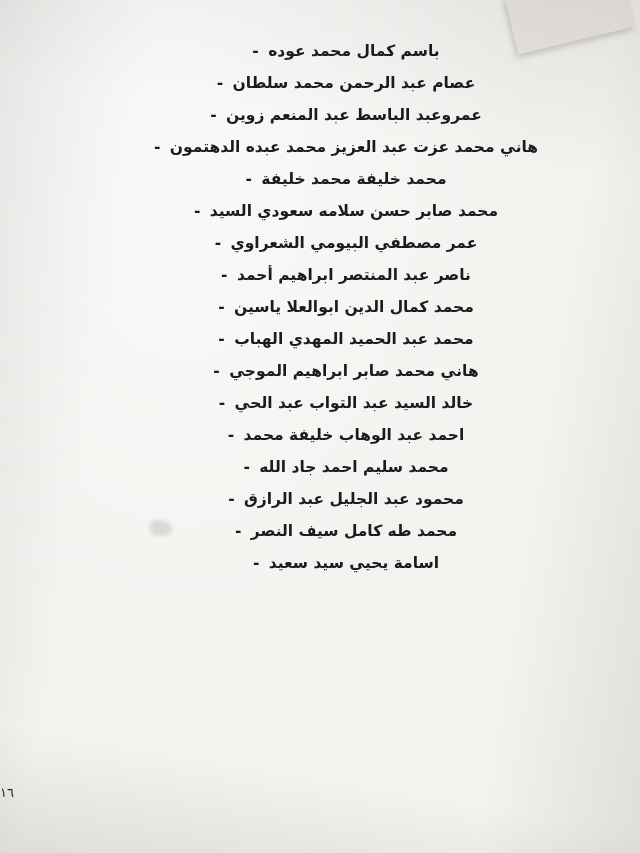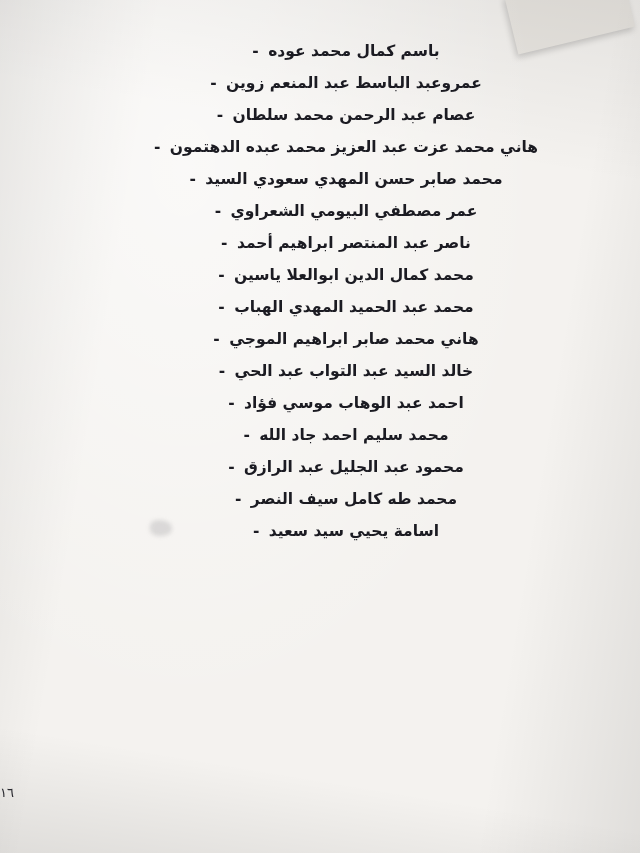--- a/index.html
+++ b/index.html
@@ -129,31 +129,32 @@
   <div class="sheet">
     <div class="corner-fold2"></div>
     <div class="corner-fold"></div>
   </div>
 
   <div class="smudge"></div>
 
   <div class="content">
     <ul class="list">
       <li><span>باسم كمال محمد عوده</span> <span class="dash">-</span></li>
+      <li><span>عصام عبد الرحمن محمد سلطان</span> <span class="dash">-</span></li>
       <li><span>عمروعبد الباسط عبد المنعم زوين</span> <span class="dash">-</span></li>
-      <li><span>عصام عبد الرحمن محمد سلطان</span> <span class="dash">-</span></li>
       <li><span>هاني محمد عزت عبد العزيز محمد عبده الدهتمون</span> <span class="dash">-</span></li>
-      <li><span>محمد صابر حسن المهدي سعودي السيد</span> <span class="dash">-</span></li>
+      <li><span>محمد خليفة محمد خليفة</span> <span class="dash">-</span></li>
+      <li><span>محمد صابر حسن سلامه سعودي السيد</span> <span class="dash">-</span></li>
       <li><span>عمر مصطفي البيومي الشعراوي</span> <span class="dash">-</span></li>
       <li><span>ناصر عبد المنتصر ابراهيم أحمد</span> <span class="dash">-</span></li>
       <li><span>محمد كمال الدين ابوالعلا ياسين</span> <span class="dash">-</span></li>
       <li><span>محمد عبد الحميد المهدي الهباب</span> <span class="dash">-</span></li>
       <li><span>هاني محمد صابر ابراهيم الموجي</span> <span class="dash">-</span></li>
       <li><span>خالد السيد عبد التواب عبد الحي</span> <span class="dash">-</span></li>
-      <li><span>احمد عبد الوهاب موسي فؤاد</span> <span class="dash">-</span></li>
+      <li><span>احمد عبد الوهاب خليفة محمد</span> <span class="dash">-</span></li>
       <li><span>محمد سليم احمد جاد الله</span> <span class="dash">-</span></li>
       <li><span>محمود عبد الجليل عبد الرازق</span> <span class="dash">-</span></li>
       <li><span>محمد طه كامل سيف النصر</span> <span class="dash">-</span></li>
       <li><span>اسامة يحيي سيد سعيد</span> <span class="dash">-</span></li>
     </ul>
   </div>
 
   <div class="page-number">١٦</div>
 </div>
 

